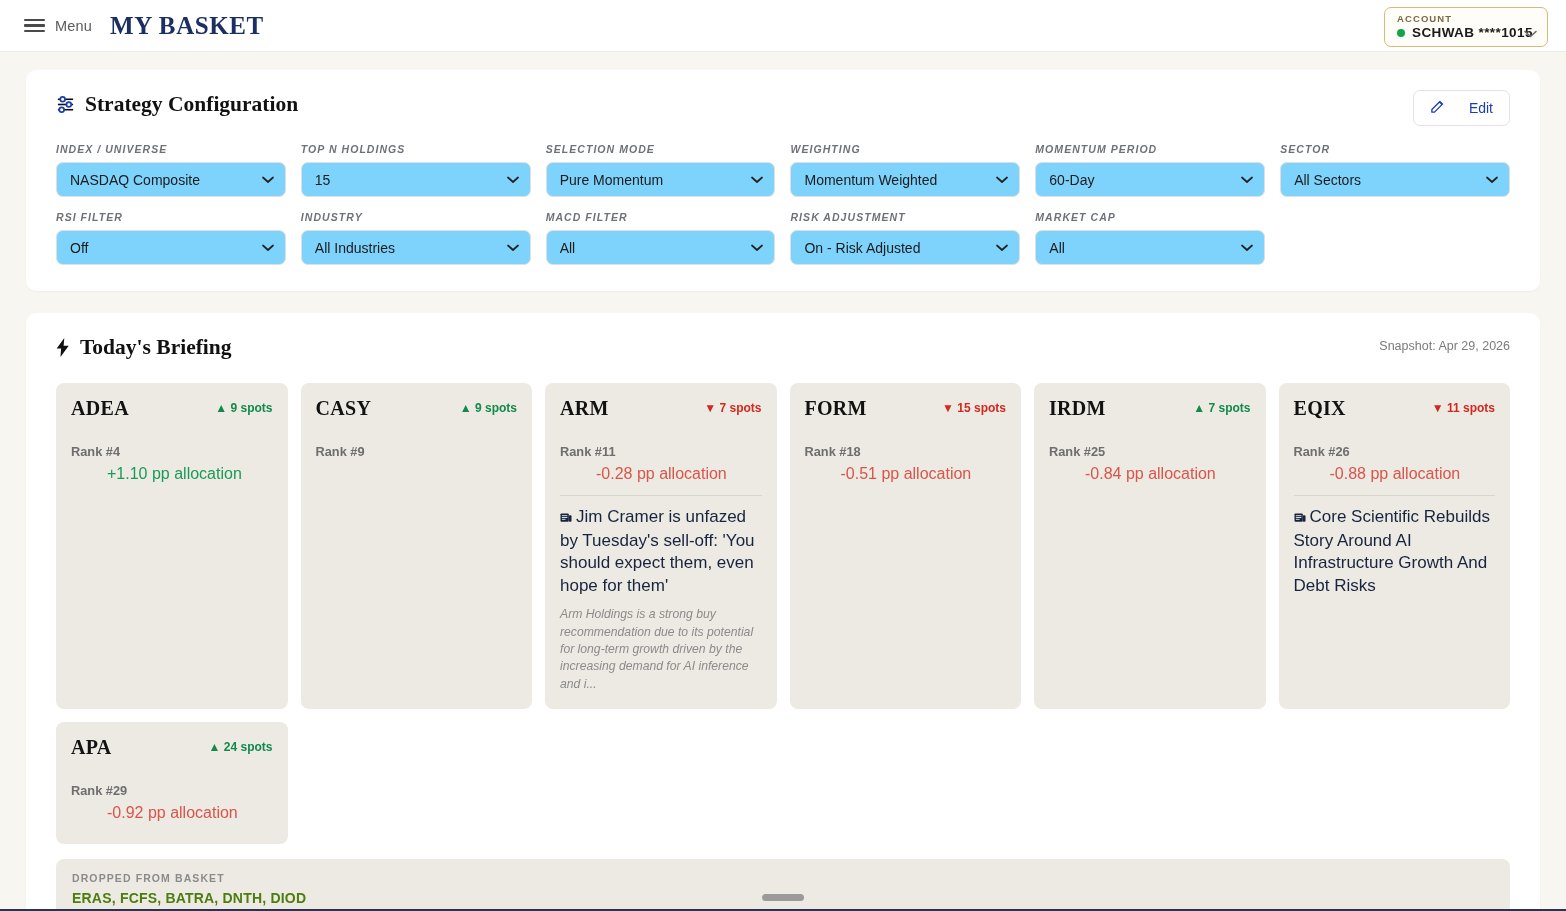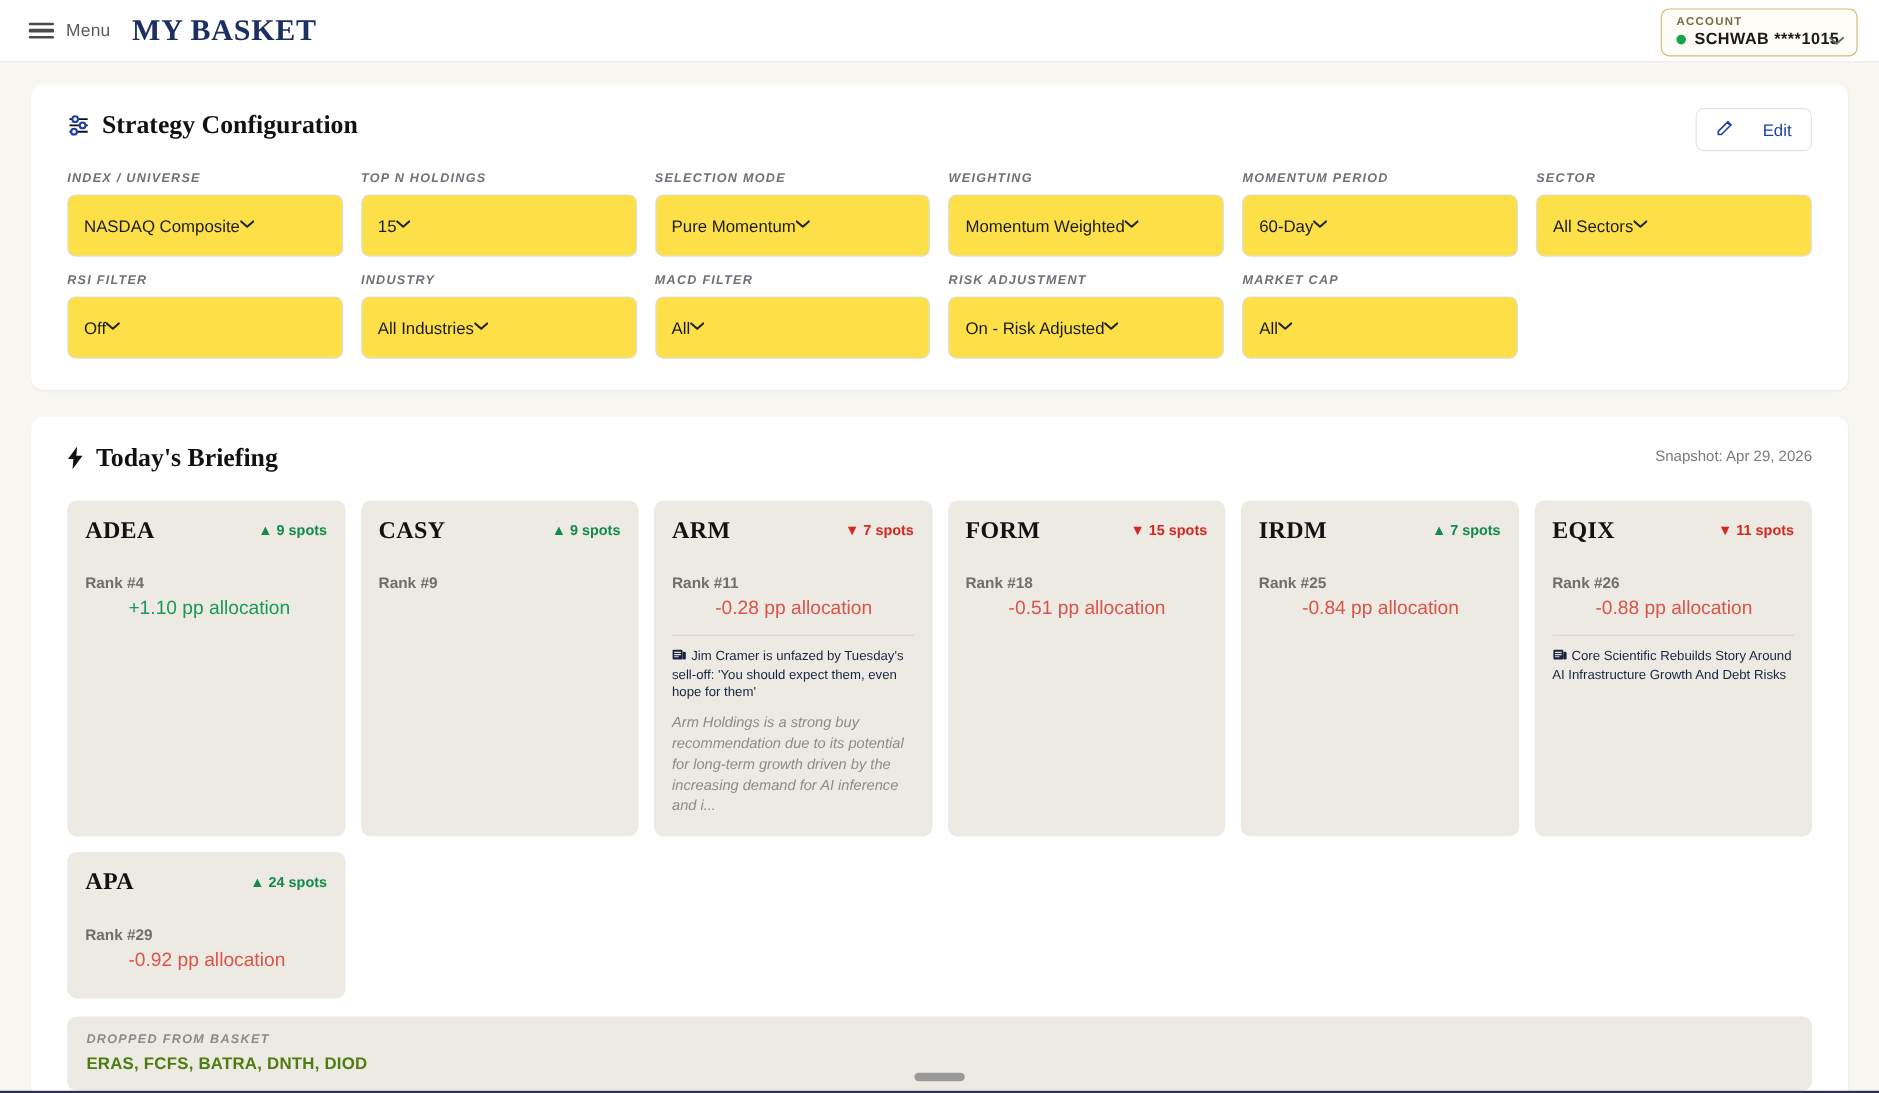--- a/index.html
+++ b/index.html
@@ -74,24 +74,24 @@
     display: grid;
     grid-template-columns: repeat(6, 1fr);
     column-gap: 15px; row-gap: 14px;
     margin-top: 26px;
   }
   .field-label {
     font-size: 10.5px; font-weight: 700; color: #6e7278;
     letter-spacing: 1.05px; margin-bottom: 7px; text-transform: uppercase; font-style: italic;
   }
   .select-box {
-    width: 100%; height: 52px;
+    width: 100%; height: 35px;
     border: 1px solid #dfdfdf; border-radius: 7px;
-    background: #fde047;
-    display: flex; align-items: center; 
+    background: #7dd3fc;
+    display: flex; align-items: center; justify-content: space-between;
     padding: 0 11px 0 13px;
     font-size: 14px; color: #1b1b1b; cursor: pointer;
   }
   .select-box .caret { font-size: 11px; color: #222; font-weight: 700; }
 
   
   .snapshot {
     position: absolute; right: 30px; top: 26px;
     font-size: 12.5px; color: #7b7b7b;
   }
@@ -114,34 +114,34 @@
   }
   .spots { font-size: 12px; font-weight: 700; white-space: nowrap; padding-top: 4px; }
   .spots.up { color: #128a4b; }
   .spots.down { color: #d3281f; }
   .rank { font-size: 12.8px; color: #6e6e6e; margin-top: 24px; font-weight: bold; }
   .alloc { font-size: 16px; margin-top: 6px; margin-left: 36px; }
   .alloc.pos { color: #1a9a57; }
   .alloc.neg { color: #d9554a; }
   .news-sep { border-top: 1px solid #dad6cd; margin: 12px 0 10px 0; }
   .news-head {
-    font-size: 11px; line-height: 1.33; color: #17243f; font-weight: 400;
+    font-size: 17px; line-height: 1.33; color: #17243f; font-weight: 400;
   }
   .news-head .nico { margin-right: 4px; vertical-align: -1px; }
   .news-body {
     font-size: 12.2px; line-height: 1.42; color: #8b8b8b;
     font-style: italic; margin-top: 9px;
   }
 
   .dropped {
     margin-top: 15px; background: #edeae3; border-radius: 8px;
     padding: 13px 16px 15px 16px;
   }
   .dropped-label {
-    font-size: 10.5px; font-weight: 700; color: #8b8b8b; letter-spacing: 1.1px; font-style: italic;
+    font-size: 10.5px; font-weight: 700; color: #8b8b8b; letter-spacing: 1.1px;
   }
   .dropped-list { font-size: 14px; font-weight: 700; color: #4d7c0f; margin-top: 6px; letter-spacing: .2px; }
 
   .drag-handle {
     position: absolute; left: 50%; transform: translateX(-50%);
     bottom: 10px; width: 42px; height: 7px;
     background: #9a9a9a; border-radius: 4px; cursor: grab;
   }
   .bottom-rule { position: absolute; left: 0; bottom: 0; width: 100%; height: 2px; background: #2c3350; }
 </style>

